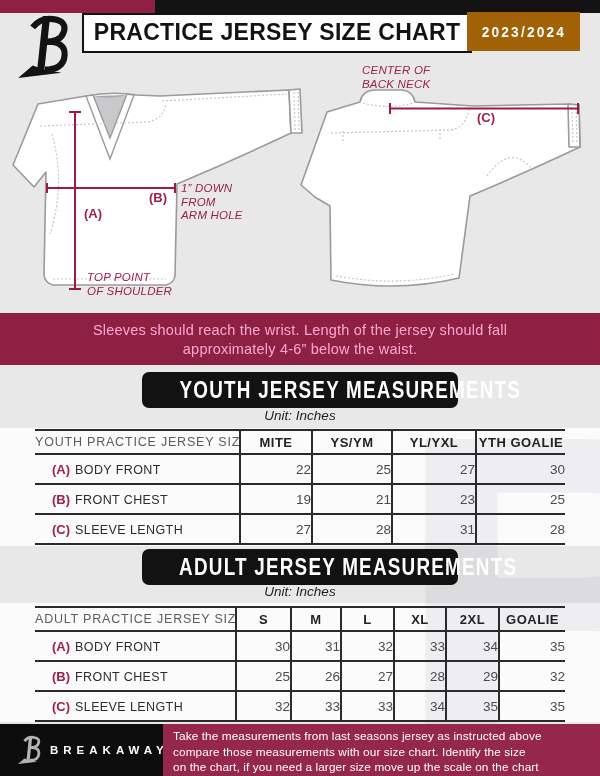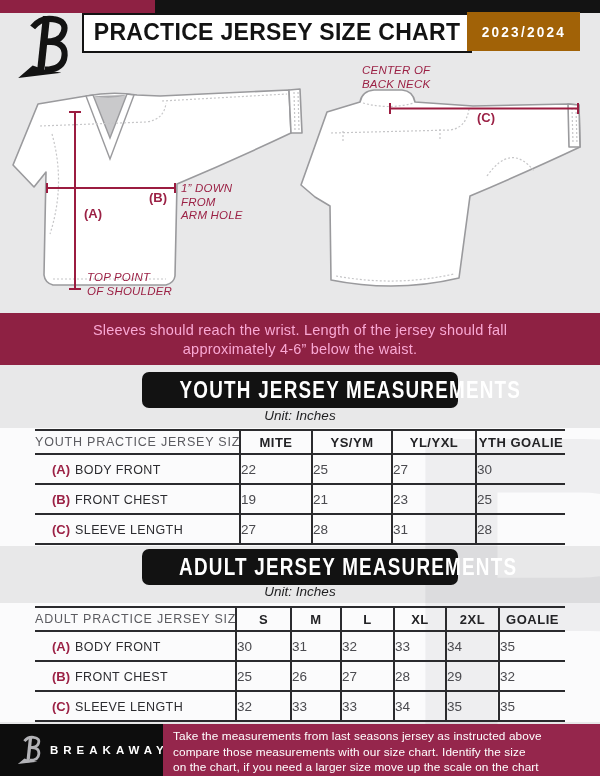--- a/index.html
+++ b/index.html
@@ -49,21 +49,21 @@
   .unit-youth{top:408px;} .unit-adult{top:584px;}
 
   
   .size-table{position:absolute;left:35px;width:530px;border-collapse:collapse;table-layout:fixed;}
   .table-youth{top:429px;} .table-adult{top:606px;}
   .size-table th,.size-table td{border-top:2px solid #2b2b2e;border-bottom:2px solid #2b2b2e;
       padding:0;margin:0;overflow:hidden;white-space:nowrap;}
   .size-table th:not(:first-child),.size-table td:not(:first-child){border-left:2px solid #2b2b2e;}
   .size-table th{height:22px;font-size:13px;font-weight:700;color:#232326;letter-spacing:0.5px;text-align:center;}
   .size-table th.size-label{font-weight:400;color:#5b5b60;font-size:12.5px;letter-spacing:0.8px;}
-  .size-table td{height:28px;font-size:13.5px;color:#4a4a4f;text-align:left;}
+  .size-table td{height:28px;font-size:13.5px;color:#4a4a4f;text-align:right;}
   .size-table td.row-label{text-align:left;padding-left:17px;}
   .row-label .key{color:#9b2145;font-weight:700;font-size:13px;}
   .row-label .lbl{color:#2c2c30;font-size:12.5px;letter-spacing:0.4px;padding-left:5px;}
 
   
   .footer-black{position:absolute;left:0;top:724px;width:163px;height:52px;background:#0d0d0d;}
   .footer-logo{position:absolute;left:16px;top:11px;width:28px;height:30px;}
   .footer-brand{position:absolute;left:50px;top:0;height:52px;line-height:52px;color:#ffffff;
                 font-size:11.5px;font-weight:700;letter-spacing:5px;}
   .footer-maroon{position:absolute;left:163px;top:724px;width:437px;height:52px;background:#95264c;

